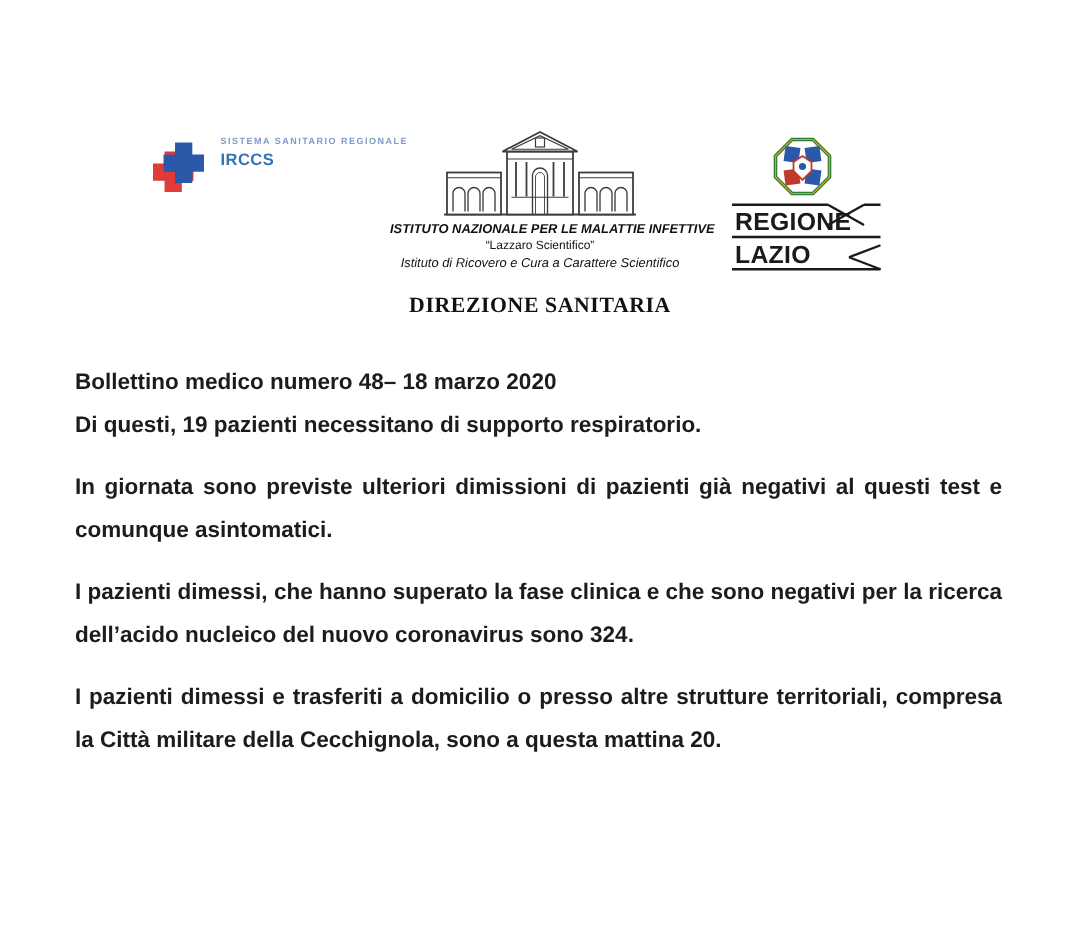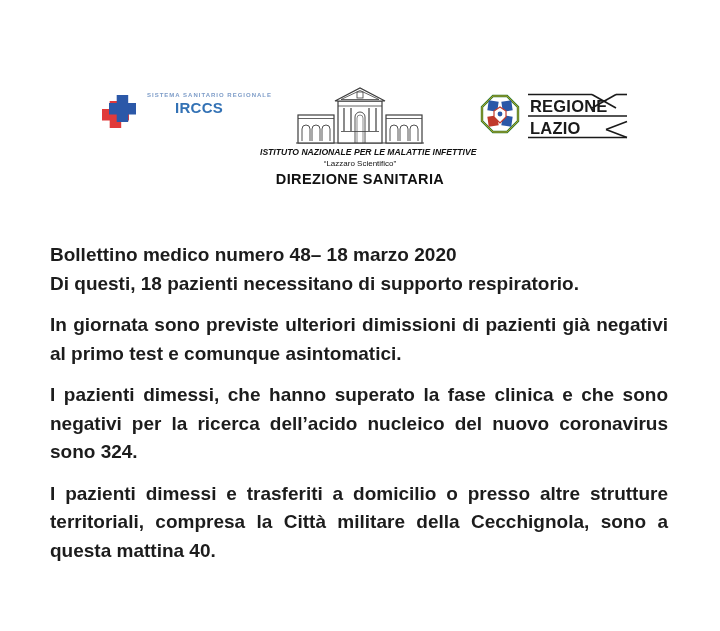--- a/index.html
+++ b/index.html
@@ -17,46 +17,46 @@
     position:absolute;left:100px;top:90px;
     display:flex;align-items:flex-start;
   }
   .cross-wrap{width:40px;height:48px;flex:0 0 auto;}
   .irccs-text{margin-left:7px;padding-top:2px;}
   .irccs-small{
     font-size:6px;letter-spacing:1px;color:#7d9cc8;
     font-weight:bold;margin-bottom:3px;white-space:nowrap;
   }
   .irccs-line{
-    font-size:15px;font-weight:bold;color:#3372b5;
-    line-height:13px;white-space:nowrap;letter-spacing:.3px;margin-left:28px;
+    font-size:11px;font-weight:bold;color:#3372b5;
+    line-height:13px;white-space:nowrap;letter-spacing:.3px;
   }
 
   .logo-center{
     position:absolute;left:260px;top:85px;width:200px;
     text-align:center;color:#111;
   }
   .building-wrap{width:132px;height:60px;margin:0 auto;}
   .inst-line1{font-size:8.6px;font-weight:bold;font-style:italic;white-space:nowrap;margin-top:2px;}
   .inst-line2{font-size:8px;margin-top:2px;}
   .inst-line3{font-size:8.6px;font-style:italic;margin-top:2px;}
-  .inst-line4{font-size:14.5px;font-weight:bold;margin-top:3px;letter-spacing:.4px;}
+  .inst-line4{font-size:14.5px;font-weight:bold;margin-top:16px;letter-spacing:.4px;font-family:Liberation Serif, serif;}
 
   .logo-right{
     position:absolute;left:480px;top:91px;
-    display:flex;align-items:center;
+    display:flex;align-items:center;flex-direction:column;
   }
   .emblem-wrap{width:40px;height:42px;flex:0 0 auto;}
   .wordmark-wrap{width:104px;height:48px;margin-left:5px;}
 
   
   .doc-body{
     position:absolute;left:50px;right:52px;top:241px;
     color:#1c1c1c;
-    font-size:19px;font-weight:bold;
+    font-size:15px;font-weight:bold;
     line-height:28.5px;
   }
   .doc-body p{margin:0 0 13px 0;text-align:justify;}
   .doc-body p.single{text-align:left;}
   .doc-body p.tight0{margin-bottom:0;}
   .doc-body p.tight1{margin-bottom:4px;}
 </style>
 </head>
 <body>
 
@@ -108,20 +108,21 @@
 
         <rect x="92" y="30" width="36" height="28" fill="#ffffff"></rect>
         <line x1="92" y1="33.5" x2="128" y2="33.5" stroke-width="0.8"></line>
         <path d="M96,56 V44 a4,4 0 0 1 8,0 V56" stroke-width="0.9"></path>
         <path d="M106,56 V44 a4,4 0 0 1 8,0 V56" stroke-width="0.9"></path>
         <path d="M116,56 V44 a4,4 0 0 1 8,0 V56" stroke-width="0.9"></path>
       </svg>
     </div>
     <div class="inst-line1">ISTITUTO NAZIONALE PER LE MALATTIE INFETTIVE</div>
     <div class="inst-line2">“Lazzaro Scientifico”</div>
+    <div class="inst-line3">Istituto di Ricovero e Cura a Carattere Scientifico</div>
     <div class="inst-line4">DIREZIONE SANITARIA</div>
   </div>
 
   <div class="logo-right">
     <div class="emblem-wrap">
       <svg width="40" height="42" viewBox="0 0 40 42" aria-hidden="true">
         <polygon points="13,2 27,2 38,13 38,27 27,38 13,38 2,27 2,13" fill="#ffffff" stroke="#2e7d32" stroke-width="2.4"></polygon>
         <polygon points="13,2 27,2 38,13 38,27 27,38 13,38 2,27 2,13" fill="none" stroke="#d9a520" stroke-width="0.8"></polygon>
 
         <rect x="8" y="7" width="10" height="10" fill="#2b58a8" transform="rotate(8 13 12)"></rect>
@@ -146,19 +147,19 @@
           <path d="M3,46.5 H102"></path>
         </g>
         <text x="5" y="20.5" font-family="Liberation Sans, sans-serif" font-size="16.5" font-weight="bold" fill="#1a1a1a" letter-spacing="0.2">REGIONE</text>
         <text x="5" y="42.5" font-family="Liberation Sans, sans-serif" font-size="16.5" font-weight="bold" fill="#1a1a1a" letter-spacing="0.2">LAZIO</text>
       </svg>
     </div>
   </div>
 
   <div class="doc-body">
     <p class="single tight0">Bollettino medico numero 48– 18 marzo 2020</p>
-    <p class="single">Di questi, 18 pazienti necessitano di supporto respiratorio.</p>
-    <p>In giornata sono previste ulteriori dimissioni di pazienti già negativi al primo test e comunque asintomatici.</p>
+    <p class="single">Di questi, 19 pazienti necessitano di supporto respiratorio.</p>
+    <p>In giornata sono previste ulteriori dimissioni di pazienti già negativi al questi test e comunque asintomatici.</p>
     <p>I pazienti dimessi, che hanno superato la fase clinica e che sono negativi per la ricerca dell’acido nucleico del nuovo coronavirus sono 324.</p>
-    <p>I pazienti dimessi e trasferiti a domicilio o presso altre strutture territoriali, compresa la Città militare della Cecchignola, sono a questa mattina 40.</p>
+    <p>I pazienti dimessi e trasferiti a domicilio o presso altre strutture territoriali, compresa la Città militare della Cecchignola, sono a questa mattina 20.</p>
   </div>
 
 </div>
 
 </body></html>

